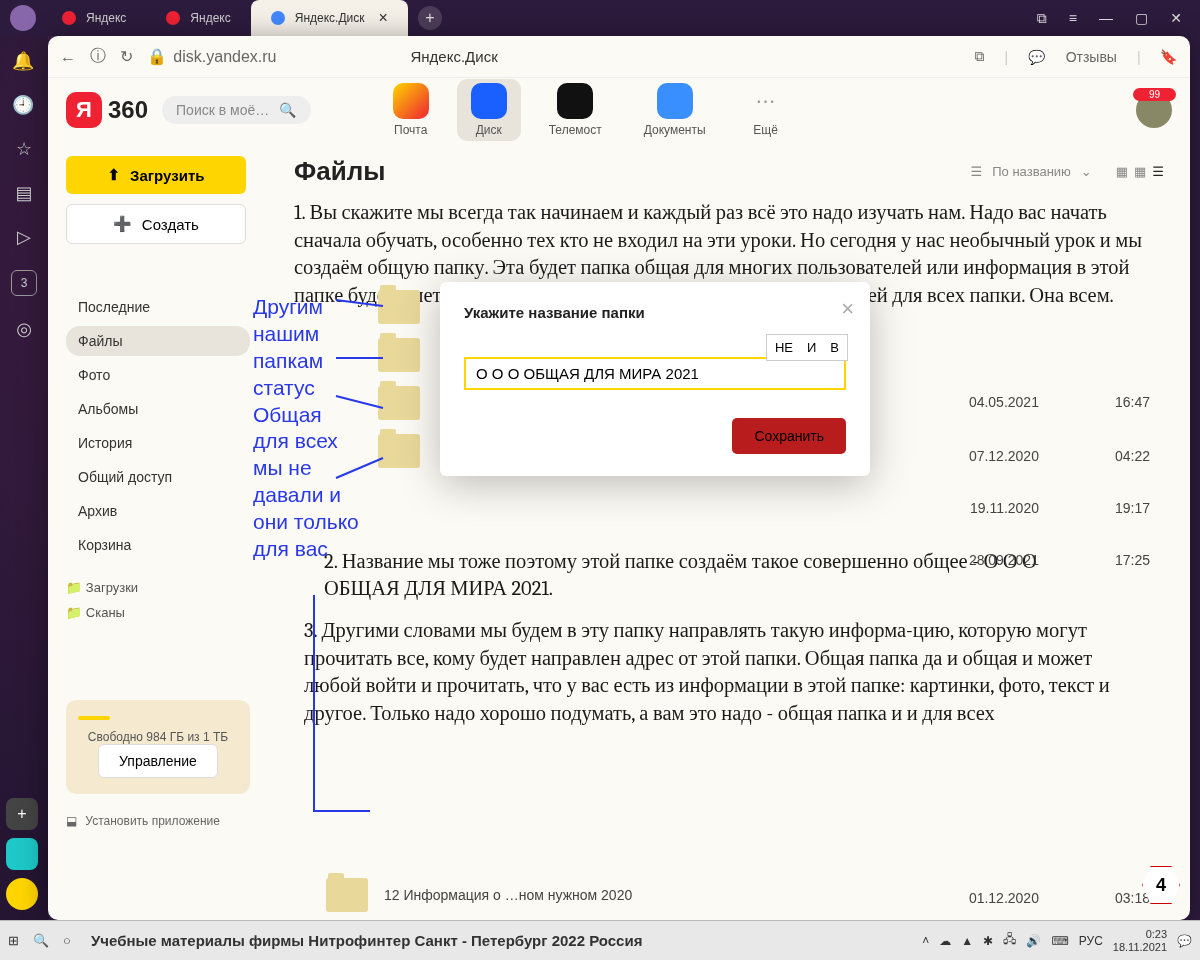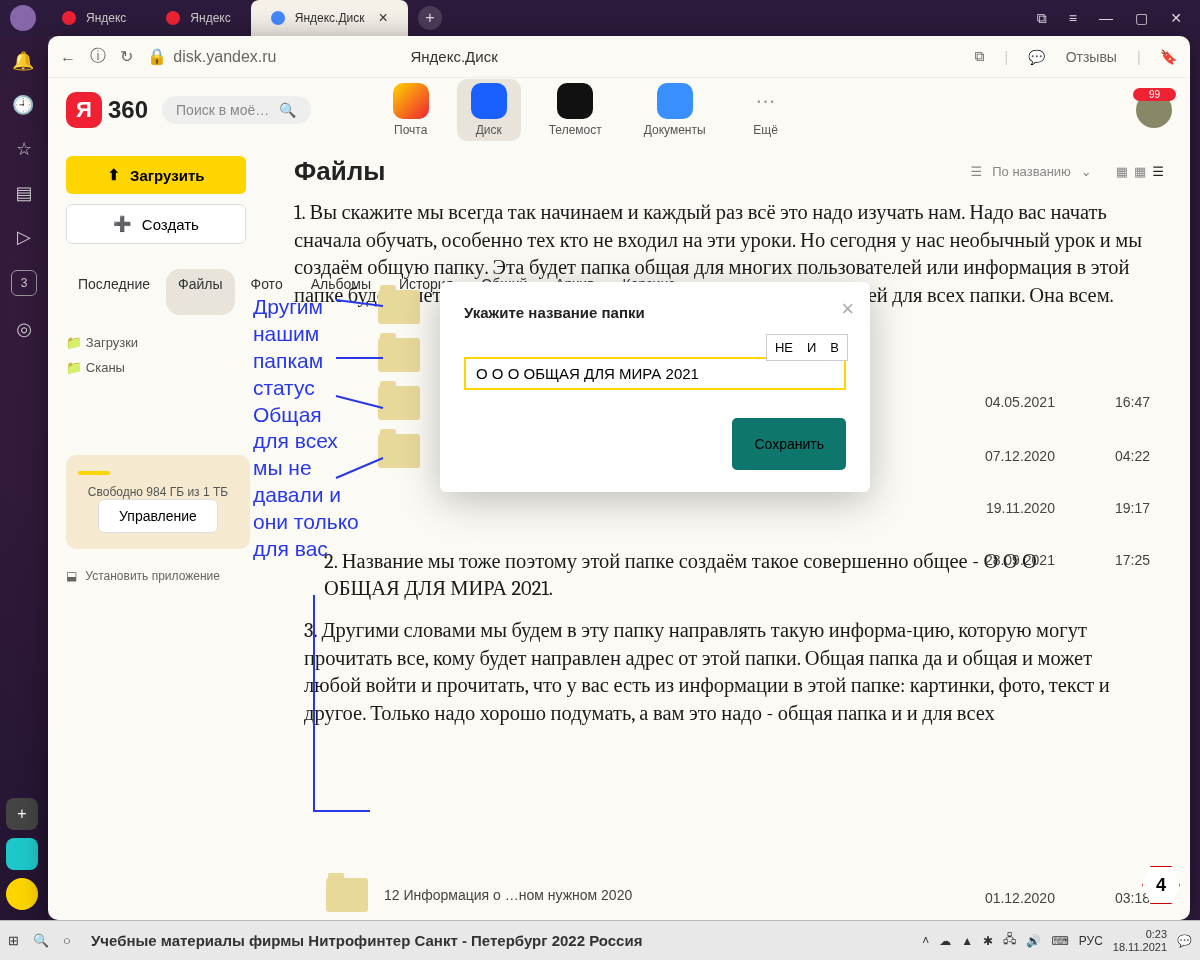--- a/index.html
+++ b/index.html
@@ -34,21 +34,21 @@
 .sic-disk{background:#1a5fff}
 .sic-tele{background:#111}
 .sic-docs{background:#3a8fff}
 .sic-more{color:#999;font-size:20px}
 .hdr-avatar{margin-left:auto;width:36px;height:36px;border-radius:50%;background:#886;position:relative}
 .badge{position:absolute;top:-4px;right:-4px;background:#e23;color:#fff;font-size:10px;padding:1px 16px;border-radius:8px}
 .content{position:absolute;top:106px;left:0;right:0;bottom:0;display:flex}
 .left-panel{width:220px;padding:14px 18px;flex-shrink:0}
 .btn-upload{width:180px;background:#ffd500;border:none;padding:10px;border-radius:6px;font-size:15px;font-weight:bold;display:flex;align-items:center;justify-content:center;gap:10px;margin-bottom:10px}
 .btn-create{width:180px;background:#fff;border:1px solid #ddd;padding:10px;border-radius:6px;font-size:15px;display:flex;align-items:center;justify-content:center;gap:10px}
-.nav-list{margin-top:25px;display:flex;flex-direction:row;gap:4px}
+.nav-list{margin-top:48px;display:flex;flex-direction:column;gap:4px}
 .nav-item{padding:7px 12px;font-size:14px;color:#333;border-radius:14px}
 .nav-item.active{background:#e8e4dc}
 .nav-sub{margin-top:20px;display:flex;flex-direction:column;gap:10px;font-size:13px;color:#555}
 .nav-sub div::before{content:"📁 ";filter:hue-rotate(20deg)}
 .storage-box{margin-top:80px;background:#f5ead0;border-radius:10px;padding:16px 12px;text-align:center;font-size:12px;color:#555}
 .storage-bar{height:4px;background:#ffd500;border-radius:2px;margin-bottom:10px;width:20%}
 .btn-manage{background:#fff;border:1px solid #ddd;border-radius:6px;padding:8px 20px;margin-top:0;font-size:14px}
 .install-link{margin-top:20px;font-size:12px;color:#666;display:flex;align-items:center;gap:8px}
 .main-area{flex:1;position:relative;padding:14px 26px}
 .files-header{display:flex;align-items:center;margin-bottom:4px}
@@ -58,22 +58,22 @@
 .overlay-text{font-family:Cambria,Georgia,serif;font-size:20.5px;color:#1a1a1a;line-height:1.35;padding:8px 0}
 .annotation{font-family:Liberation Sans, sans-serif;color:#2838e8;font-size:21px;line-height:1.28;position:absolute;left:205px;top:258px;width:110px}
 .folder-stack{position:absolute;left:330px;top:254px;display:flex;flex-direction:column;gap:14px}
 .folder-ic{width:42px;height:34px;background:#e8d89a;border-radius:3px;position:relative}
 .folder-ic::before{content:"";position:absolute;top:-5px;left:2px;width:16px;height:6px;background:#e8d89a;border-radius:2px 2px 0 0}
 .modal{position:absolute;left:392px;top:246px;width:430px;background:#fff;border-radius:6px;box-shadow:0 8px 40px rgba(0,0,0,.25);padding:22px 24px;z-index:10}
 .modal-title{font-size:15px;font-weight:bold;color:#222}
 .modal-close{position:absolute;top:14px;right:16px;font-size:22px;color:#aaa;cursor:pointer}
 .modal-input{margin-top:36px;width:100%;border:2px solid #ffd500;padding:6px 10px;font-size:15px;outline:none}
 .ime-hint{position:absolute;top:52px;right:22px;background:#fff;border:1px solid #ccc;padding:5px 8px;font-size:13px;display:flex;gap:14px}
-.modal-save{float:right;margin-top:28px;background:#0f766e;border:none;padding:18px 22px;border-radius:5px;font-size:14px}
-.file-meta{position:absolute;right:40px;font-size:14px;color:#444;display:flex;gap:60px}
+.modal-save{float:right;margin-top:28px;background:#b91c1c;border:none;padding:10px 22px;border-radius:5px;font-size:14px}
+.file-meta{position:absolute;right:40px;font-size:14px;color:#444;display:flex;gap:76px}
 .page-badge{position:absolute;right:18px;bottom:54px;width:42px;height:42px;border:3px solid #c00;background:#fff;display:flex;align-items:center;justify-content:center;font-weight:bold;font-size:18px;clip-path:polygon(25% 5%,75% 5%,95% 50%,75% 95%,25% 95%,5% 50%);z-index:50}
 .taskbar{position:absolute;left:0;right:0;bottom:0;height:40px;background:#e8e8e8;display:flex;align-items:center;padding:0 8px;font-size:13px;color:#333;border-top:1px solid #bbb}
 .taskbar .tleft{display:flex;align-items:center;gap:14px}
 .taskbar .footer-text{margin-left:20px;font-weight:bold;font-size:15px}
 .taskbar .tright{margin-left:auto;display:flex;align-items:center;gap:10px;font-size:12px}
 .clock{text-align:right;line-height:1.1;font-size:11px}
 .dock{position:absolute;left:6px;bottom:50px;display:flex;flex-direction:column;gap:8px}
 .dock div{width:32px;height:32px;border-radius:8px}
 .line-svg{position:absolute;pointer-events:none;z-index:5}
 </style>

